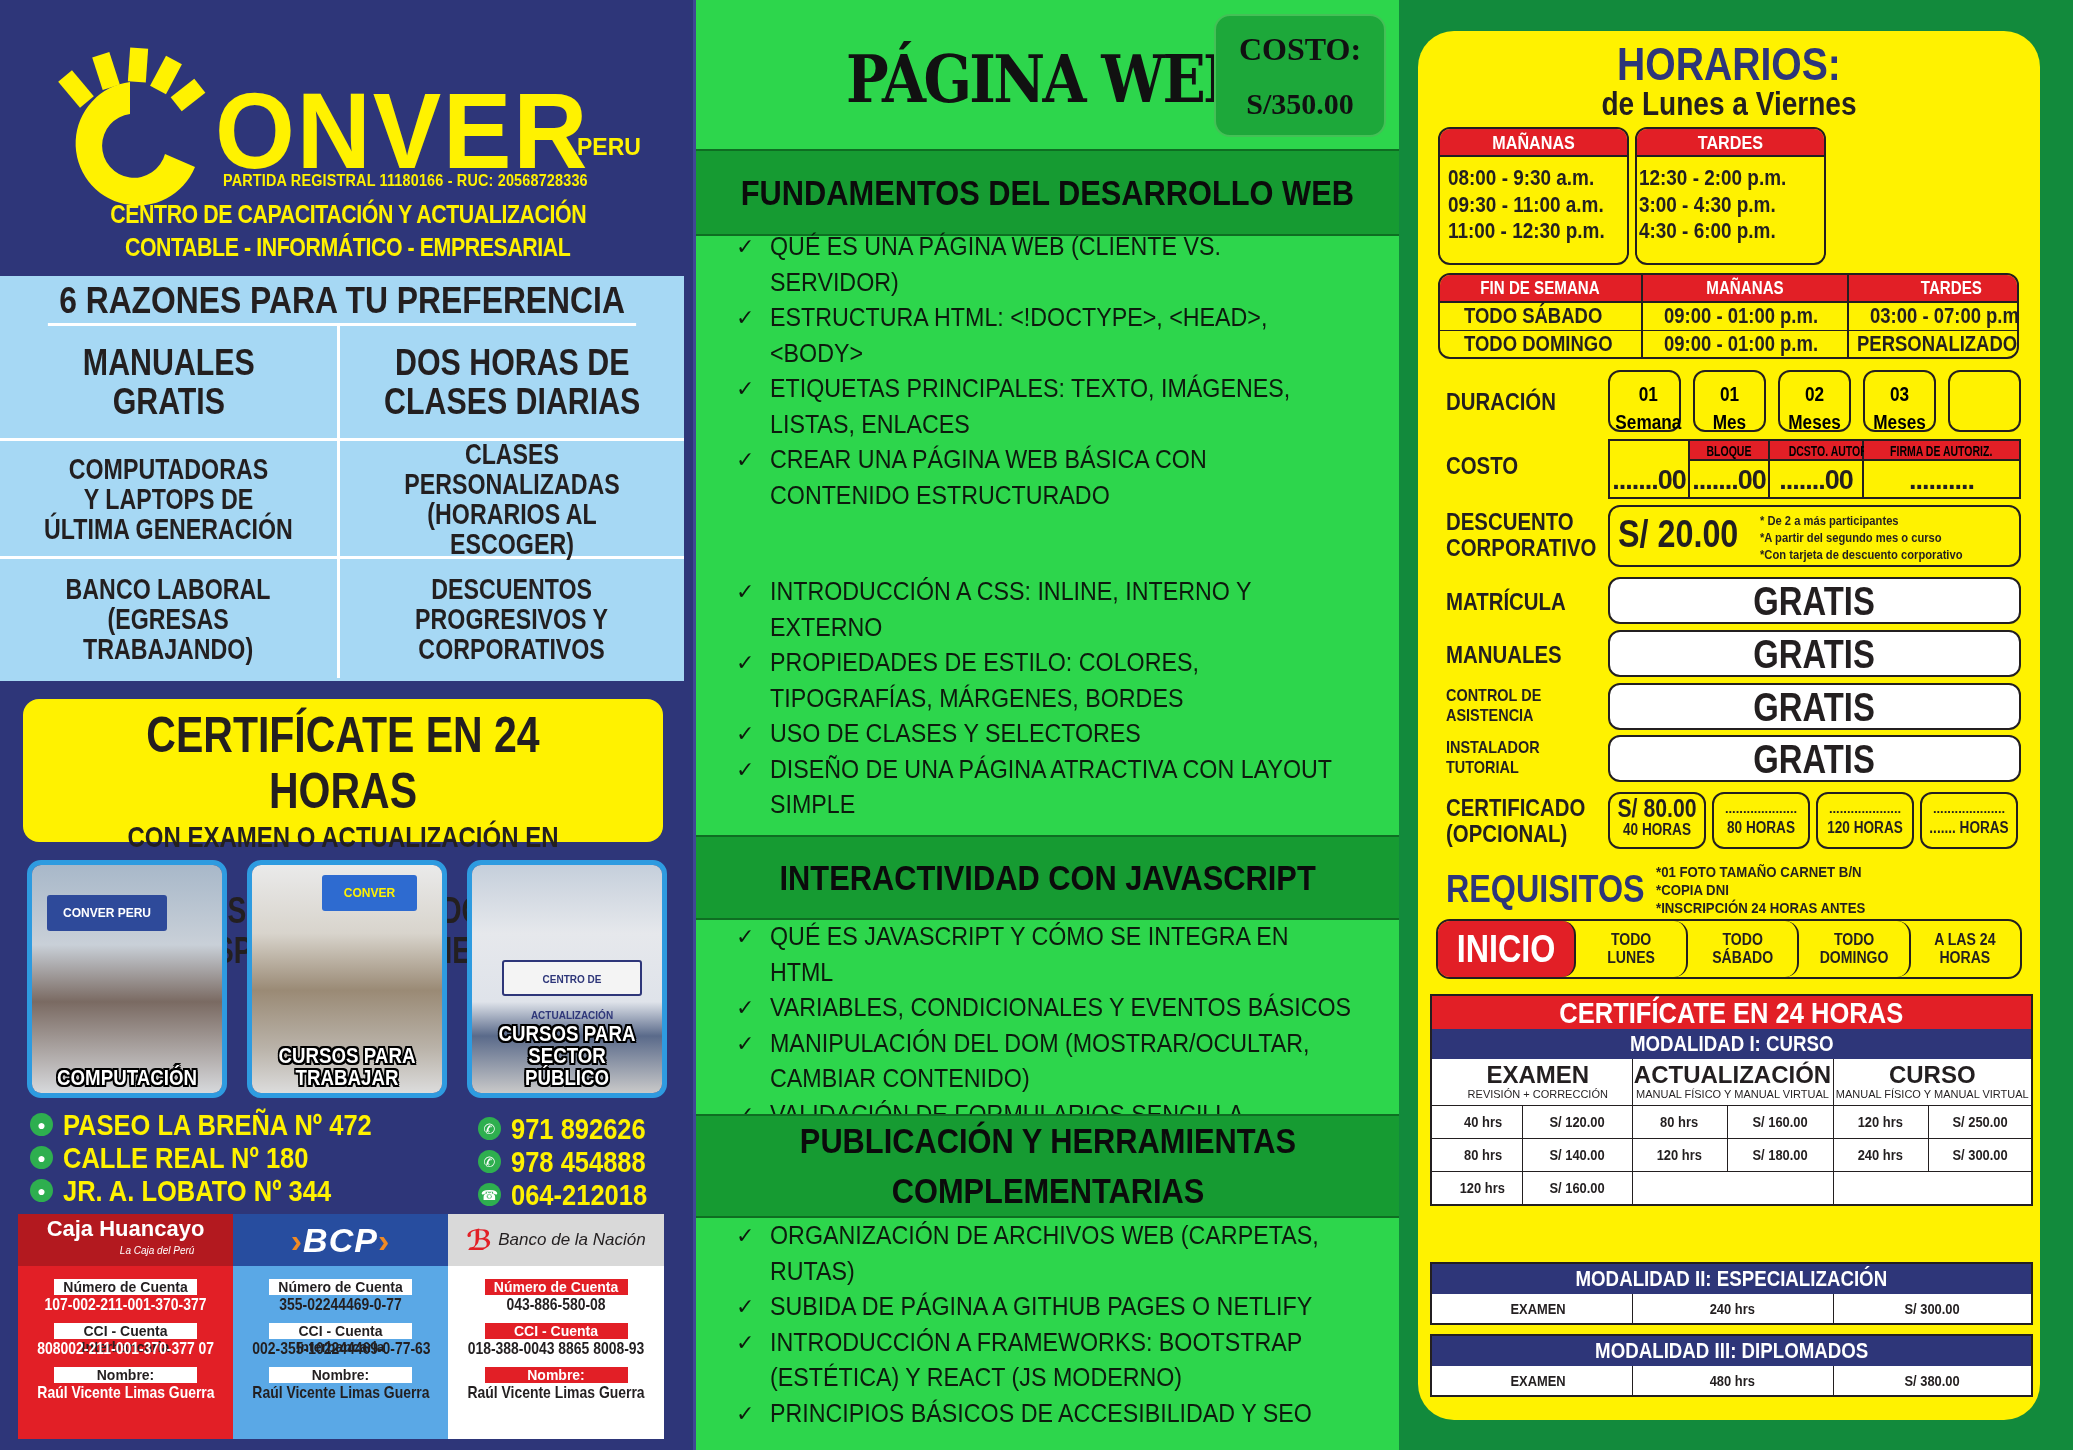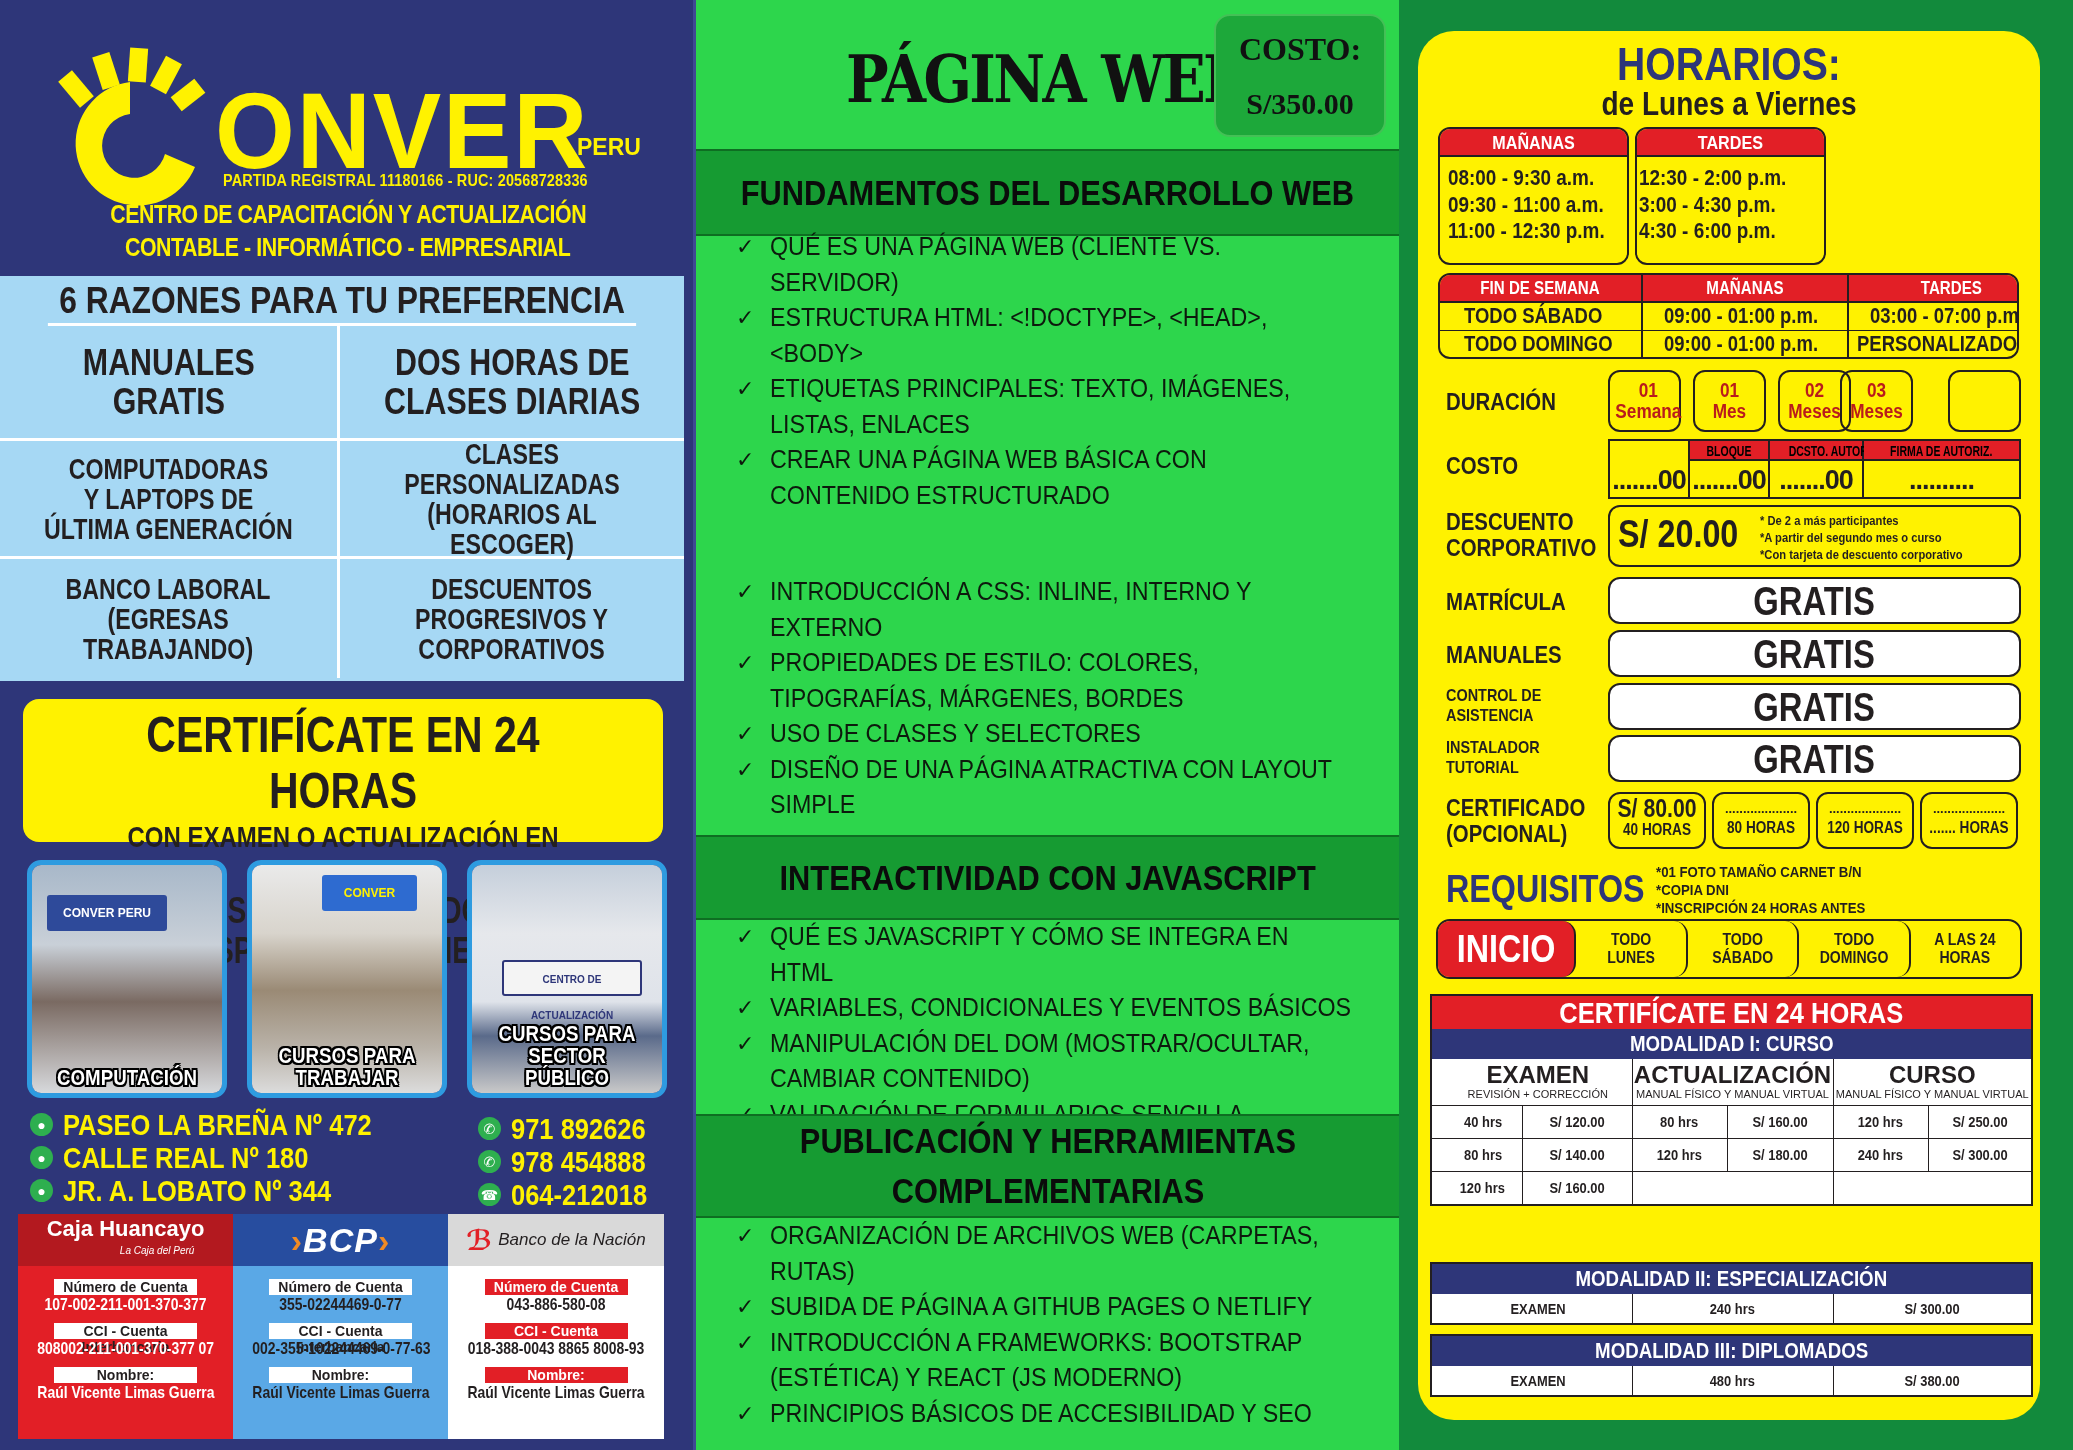--- a/index.html
+++ b/index.html
@@ -99,21 +99,21 @@
   .wk th { background: #E21F26; color: #fff; font-size: 18px; height: 27px; border-right: 2px solid #231F20; border-bottom: 2px solid #231F20; }
   .wk td { font-weight: bold; font-size: 22px; height: 28px; color: #231F20; border-right: 2px solid #231F20; border-bottom: 1.5px solid #231F20; padding-left: 21px; white-space: nowrap; }
   .wk th:last-child, .wk td:last-child { border-right: none; }
   .wk tr:last-child td { border-bottom: none; }
   .wk .cell { display: inline-block; transform: scaleX(0.84); transform-origin: left; }
   .wk th .cell { transform-origin: center; }
 
   .row-label { position: absolute; left: 28px; color: #231F20; font-weight: bold; font-size: 24px; line-height: 26px; white-space: pre-line; transform: scaleX(0.85); transform-origin: left; }
   .row-label.small { font-size: 17px; line-height: 20px; }
   .row-label.navy { color: #2E3679; font-size: 38px; line-height: 40px; }
-  .dur-box { position: absolute; top: 339px; width: 73px; height: 62px; border: 2px solid #231F20; border-radius: 12px; text-align: center; font-weight: bold; font-size: 20px; line-height: 21px; color: #b91c1c; padding-top: 8px; white-space: pre-line; }
+  .dur-box { position: absolute; top: 339px; width: 73px; height: 62px; border: 2px solid #231F20; border-radius: 12px; text-align: center; font-weight: bold; font-size: 20px; line-height: 28px; color: #000000; padding-top: 8px; white-space: pre-line; }
   .dur-box span { display: inline-block; transform: scaleX(0.86); }
   .cost-tbl { position: absolute; left: 190px; top: 408px; width: 413px; height: 60px; border: 2px solid #231F20; display: grid; grid-template-columns: 80px 80px 94px 1fr; }
   .cost-tbl .c { border-right: 2px solid #231F20; position: relative; }
   .cost-tbl .c:last-child { border-right: none; }
   .cost-tbl .h { height: 20px; background: #E21F26; color: #000000; font-weight: bold; font-size: 14px; text-align: center; line-height: 20px; border-bottom: 2px solid #231F20; white-space: nowrap; }
   .cost-tbl .h span { display: inline-block; transform: scaleX(0.75); }
   .cost-tbl .v { position: absolute; bottom: 0; left: 0; right: 0; text-align: center; font-weight: bold; font-size: 27px; color: #231F20; line-height: 34px; letter-spacing: -1px; }
   .disc-box { position: absolute; left: 190px; top: 474px; width: 413px; height: 62px; border: 2px solid #231F20; border-radius: 12px; }
   .disc-box .amt { position: absolute; left: 8px; top: 6px; font-weight: bold; font-size: 38px; color: #231F20; transform: scaleX(0.85); transform-origin: left; }
   .disc-box .notes { position: absolute; left: 150px; top: 5px; font-weight: bold; font-size: 13px; line-height: 17px; color: #231F20; }
@@ -444,21 +444,21 @@
         </table>
     </div>
 
     <div class="row-label" style="top:358px;">DURACIÓN</div>
     <div class="dur-box" style="left:190px;"><span>01
 Semana</span></div>
     <div class="dur-box" style="left:275px;"><span>01
 Mes</span></div>
     <div class="dur-box" style="left:360px;"><span>02
 Meses</span></div>
-    <div class="dur-box" style="left:422px;"><span>03
+    <div class="dur-box" style="left:445px;"><span>03
 Meses</span></div>
     <div class="dur-box" style="left:530px;"><span></span></div>
 
     <div class="row-label" style="top:422px;">COSTO</div>
     <div class="cost-tbl">
       <div class="c">
           <div class="v">.......00</div>
         </div>
       <div class="c">
           <div class="h"><span>BLOQUE</span></div>

